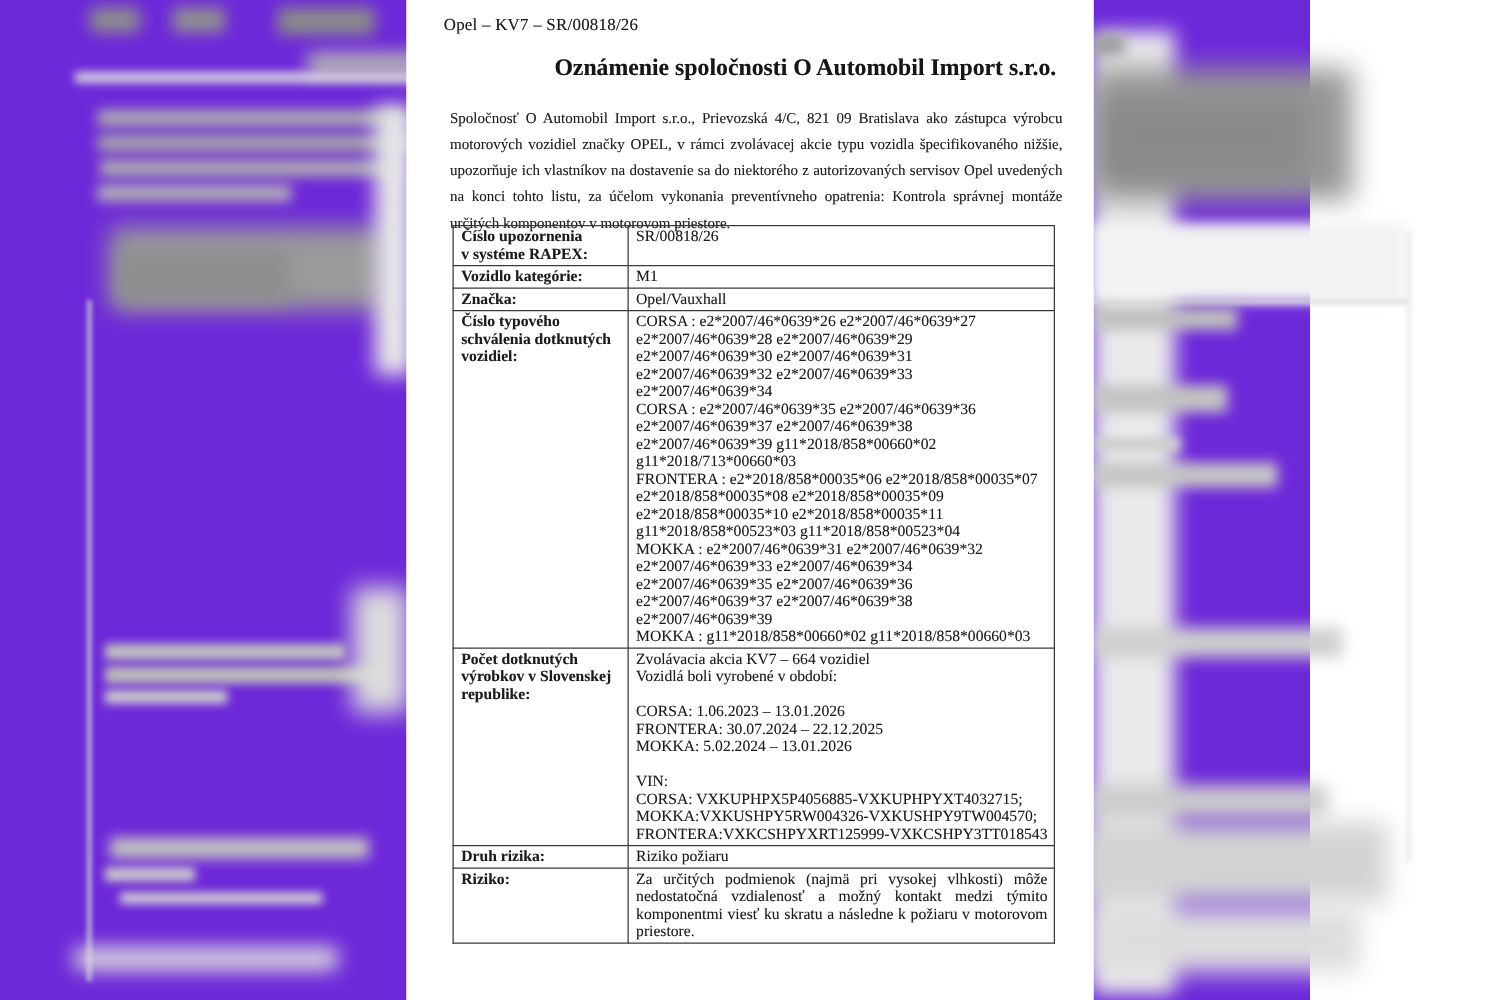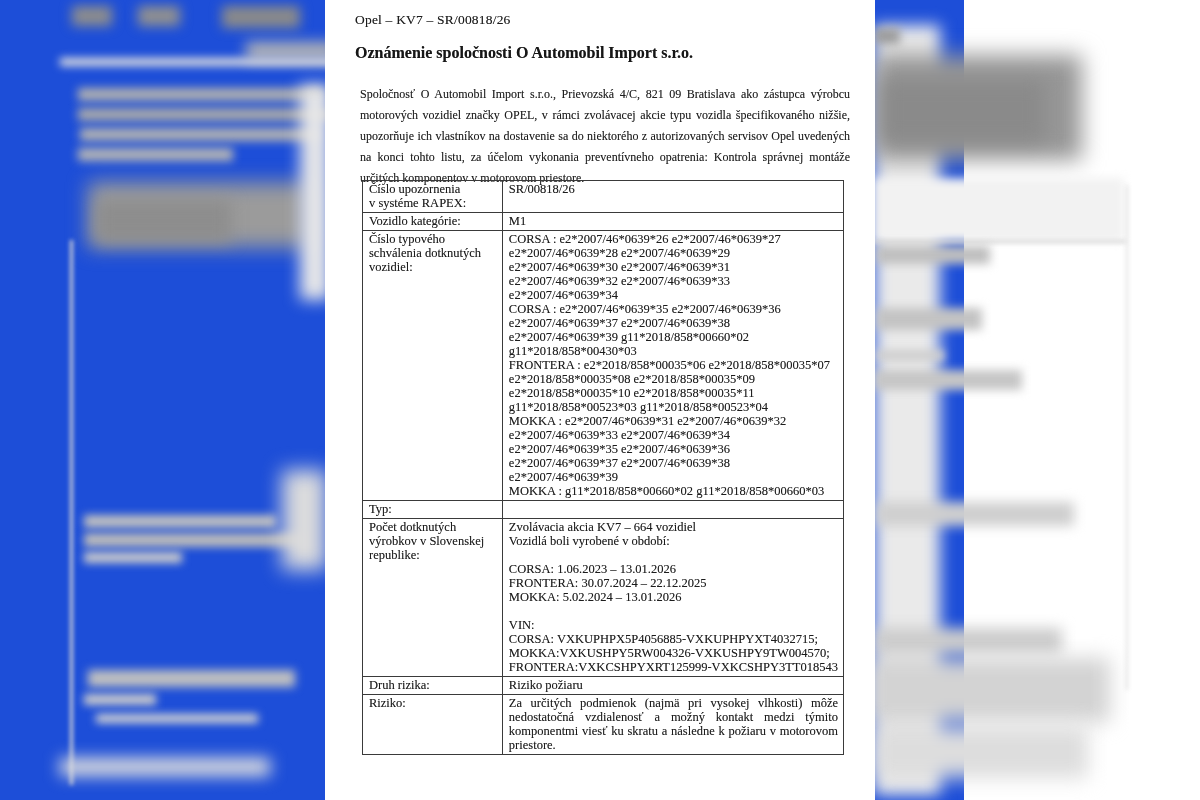--- a/index.html
+++ b/index.html
@@ -2,41 +2,41 @@
 <html><head>
 <meta charset="utf-8">
 <style>
   html, body {
     margin: 0; padding: 0;
     width: 1200px; height: 800px;
     overflow: hidden;
     background: #ffffff;
     font-family: "Liberation Serif", "DejaVu Serif", serif;
   }
-  #stage { position: relative; width: 964px; height: 800px; background:#1d4ed8; }
+  #stage { position: relative; width: 1048px; height: 800px; background:#6d28d9; }
 
   
   .blob { position: absolute; pointer-events: none; }
 
   
   .doc-page {
     position: absolute; left: 325px; top: 0;
     width: 550px; height: 800px;
     background: #ffffff;
     color: #1c1c1c;
   }
   .doc-header {
     position: absolute; left: 30px; top: 12px;
     font-size: 13.5px; letter-spacing: 0.2px;
     color: #1c1c1c;
     text-shadow: 0 0 0.4px rgba(30,30,30,0.45);
   }
   .doc-title {
     position: absolute; left: 30px; top: 44px; width: 490px;
-    text-align: left; font-weight: bold; font-size: 16px;
+    text-align: right; font-weight: bold; font-size: 19px;
     color: #161616;
     text-shadow: 0 0 0.4px rgba(20,20,20,0.5);
   }
   .doc-intro {
     position: absolute; left: 35px; top: 84px; width: 490px;
     font-size: 12px; line-height: 20.9px;
     text-align: justify;
     color: #1e1e1e;
     text-shadow: 0 0 0.4px rgba(30,30,30,0.4);
   }
@@ -48,21 +48,21 @@
     color: #1c1c1c;
   }
   table.recall td {
     border: 1.6px solid #3a3a3a;
     vertical-align: top;
     padding: 1px 5px 2px 6px;
     text-shadow: 0 0 0.4px rgba(30,30,30,0.4);
   }
   td.label {
     width: 128px;
-    font-weight: normal;
+    font-weight: bold;
     white-space: pre-line;
   }
   td.value .vline { white-space: nowrap; }
   td.value.justify { text-align: justify; }
 </style>
 </head>
 <body>
 
 <div id="stage">
 
@@ -119,49 +119,49 @@
               <div class="vline">&nbsp;</div>
             </td>
           </tr>
           <tr>
             <td class="label">Vozidlo kategórie:</td>
             <td class="value">
               <div class="vline">M1</div>
             </td>
           </tr>
           <tr>
+            <td class="label">Značka:</td>
+            <td class="value">
+              <div class="vline">Opel/Vauxhall</div>
+            </td>
+          </tr>
+          <tr>
             <td class="label">Číslo typového
 schválenia dotknutých
 vozidiel:</td>
             <td class="value">
               <div class="vline">CORSA : e2*2007/46*0639*26 e2*2007/46*0639*27</div>
               <div class="vline">e2*2007/46*0639*28 e2*2007/46*0639*29</div>
               <div class="vline">e2*2007/46*0639*30 e2*2007/46*0639*31</div>
               <div class="vline">e2*2007/46*0639*32 e2*2007/46*0639*33</div>
               <div class="vline">e2*2007/46*0639*34</div>
               <div class="vline">CORSA : e2*2007/46*0639*35 e2*2007/46*0639*36</div>
               <div class="vline">e2*2007/46*0639*37 e2*2007/46*0639*38</div>
               <div class="vline">e2*2007/46*0639*39 g11*2018/858*00660*02</div>
-              <div class="vline">g11*2018/858*00430*03</div>
+              <div class="vline">g11*2018/713*00660*03</div>
               <div class="vline">FRONTERA : e2*2018/858*00035*06 e2*2018/858*00035*07</div>
               <div class="vline">e2*2018/858*00035*08 e2*2018/858*00035*09</div>
               <div class="vline">e2*2018/858*00035*10 e2*2018/858*00035*11</div>
               <div class="vline">g11*2018/858*00523*03 g11*2018/858*00523*04</div>
               <div class="vline">MOKKA : e2*2007/46*0639*31 e2*2007/46*0639*32</div>
               <div class="vline">e2*2007/46*0639*33 e2*2007/46*0639*34</div>
               <div class="vline">e2*2007/46*0639*35 e2*2007/46*0639*36</div>
               <div class="vline">e2*2007/46*0639*37 e2*2007/46*0639*38</div>
               <div class="vline">e2*2007/46*0639*39</div>
               <div class="vline">MOKKA : g11*2018/858*00660*02 g11*2018/858*00660*03</div>
-            </td>
-          </tr>
-          <tr>
-            <td class="label">Typ:</td>
-            <td class="value">
-              <div class="vline">&nbsp;</div>
             </td>
           </tr>
           <tr>
             <td class="label">Počet dotknutých
 výrobkov v Slovenskej
 republike:</td>
             <td class="value">
               <div class="vline">Zvolávacia akcia KV7 – 664 vozidiel</div>
               <div class="vline">Vozidlá boli vyrobené v období:</div>
               <div class="vline">&nbsp;</div>

